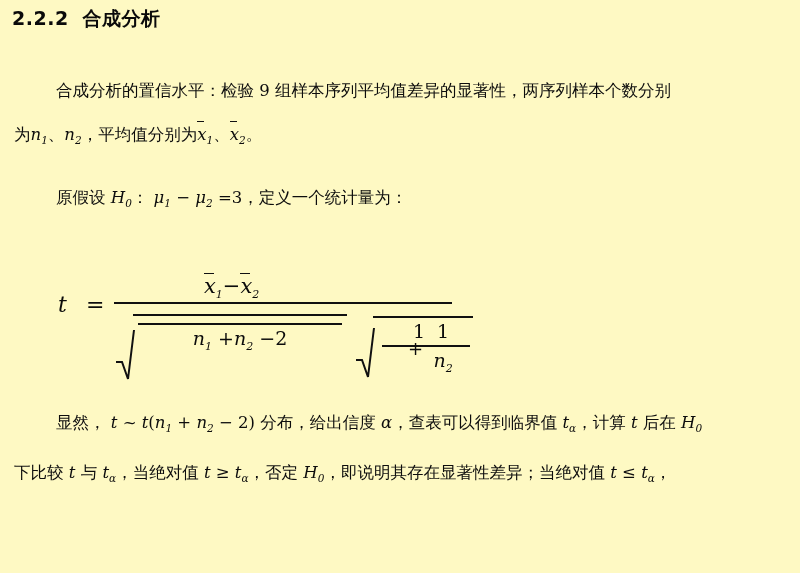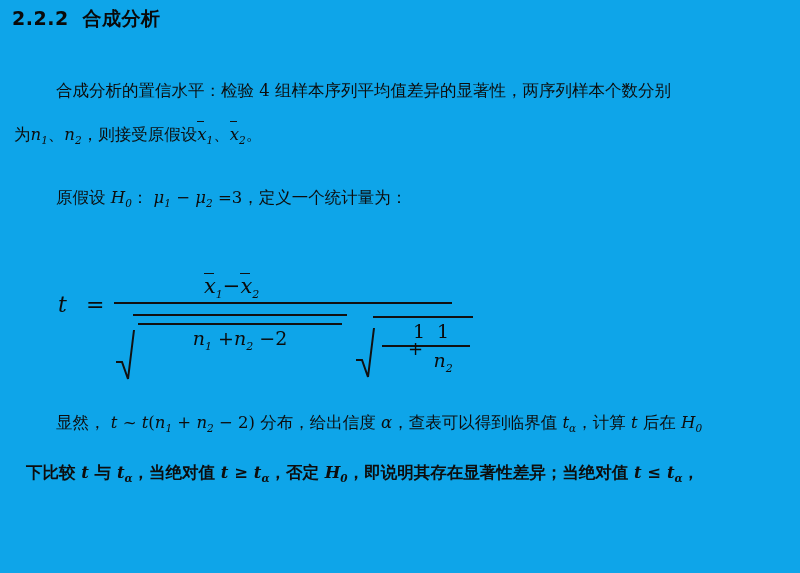--- a/index.html
+++ b/index.html
@@ -11,21 +11,21 @@
     width: 800px;
     height: 573px;
     overflow: hidden;
     font-family: "Liberation Serif", serif;
     color: #101010;
   }
   .page {
     position: relative;
     width: 800px;
     height: 573px;
-    background: #0ea5e9;
+    background: #fef9c3;
   }
 
   
   .heading {
     position: absolute;
     left: 12px;
     top: 6px;
     font-family: "DejaVu Sans", sans-serif;
     font-size: 19px;
     font-weight: bold;
@@ -44,21 +44,21 @@
     font-size: 16.5px;
     color: #0d0d0d;
     line-height: 1.55;
     white-space: nowrap;
   }
   .p1a { left: 56px; top: 78px; }
   .p1b { left: 14px; top: 122px; }
   .p2  { left: 56px; top: 185px; }
 
   .p3a { left: 56px; top: 410px; }
-  .p3b { left: 26px; top: 460px; font-weight: bold; }
+  .p3b { left: 14px; top: 460px; }
   .p3c { left: 14px; top: 508px; }
 
   i.mv { font-family: "DejaVu Serif", serif; font-style: italic; }
   .sub {
     font-size: 10.5px;
     vertical-align: sub;
     font-style: italic;
     font-family: "DejaVu Serif", serif;
   }
   .bar-wrap {
@@ -185,25 +185,25 @@
 </head>
 <body>
 
 <div class="page">
 
   <div class="heading">
     <span class="num">2.2.2</span><span>合成分析</span>
   </div>
 
   <div class="para p1a">
-    <span>合成分析的置信水平：检验 4 组样本序列平均值差异的显著性，两序列样本个数分别</span>
+    <span>合成分析的置信水平：检验 9 组样本序列平均值差异的显著性，两序列样本个数分别</span>
   </div>
 
   <div class="para p1b">
-    <span>为</span><i class="mv">n</i><span class="sub">1</span><span>、</span><i class="mv">n</i><span class="sub">2</span><span>，则接受原假设</span><span class="bar-wrap"><i class="mv">x</i></span><span class="sub">1</span><span>、</span><span class="bar-wrap"><i class="mv">x</i></span><span class="sub">2</span><span>。</span>
+    <span>为</span><i class="mv">n</i><span class="sub">1</span><span>、</span><i class="mv">n</i><span class="sub">2</span><span>，平均值分别为</span><span class="bar-wrap"><i class="mv">x</i></span><span class="sub">1</span><span>、</span><span class="bar-wrap"><i class="mv">x</i></span><span class="sub">2</span><span>。</span>
   </div>
 
   <div class="para p2">
     <span>原假设</span> <i class="mv">H</i><span class="sub">0</span><span>：</span> <i class="mv">μ</i><span class="sub">1</span><span> − </span><i class="mv">μ</i><span class="sub">2</span><span> =3，定义一个统计量为：</span>
   </div>
 
   <div class="formula">
     <span class="f-t">t</span>
     <span class="f-eq">=</span>
     <div class="f-main-bar"></div>

